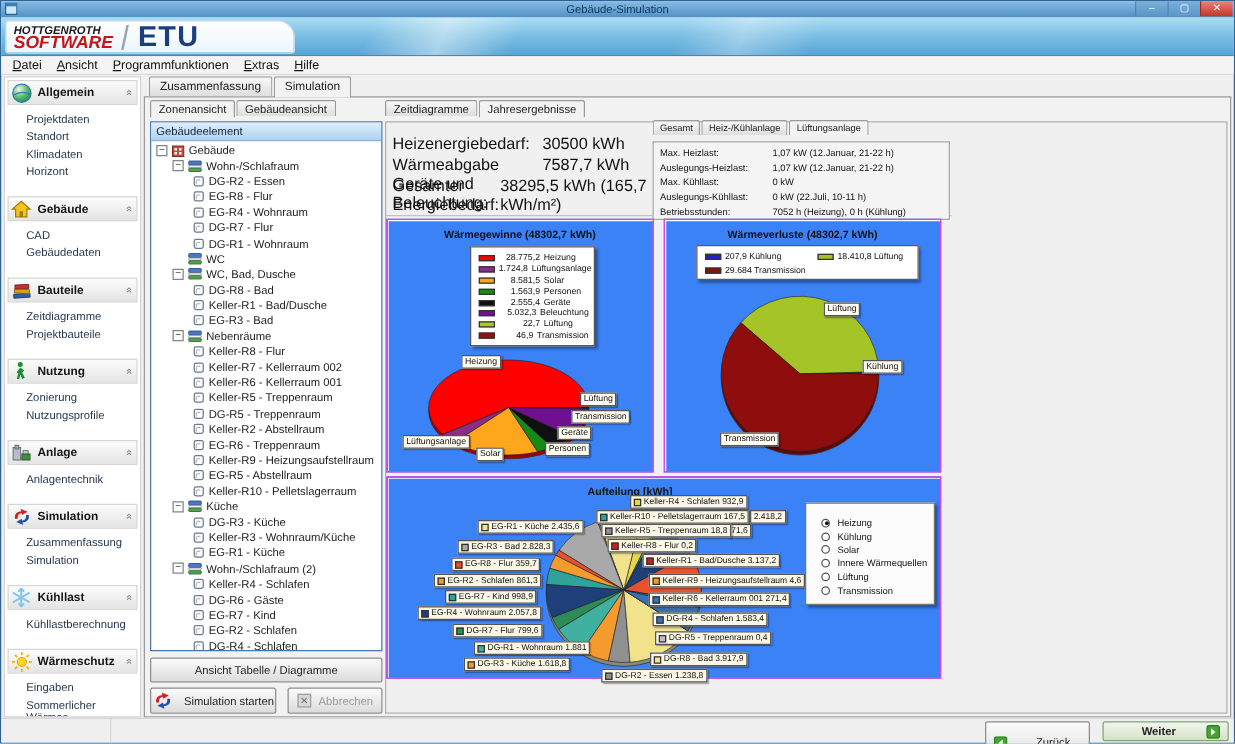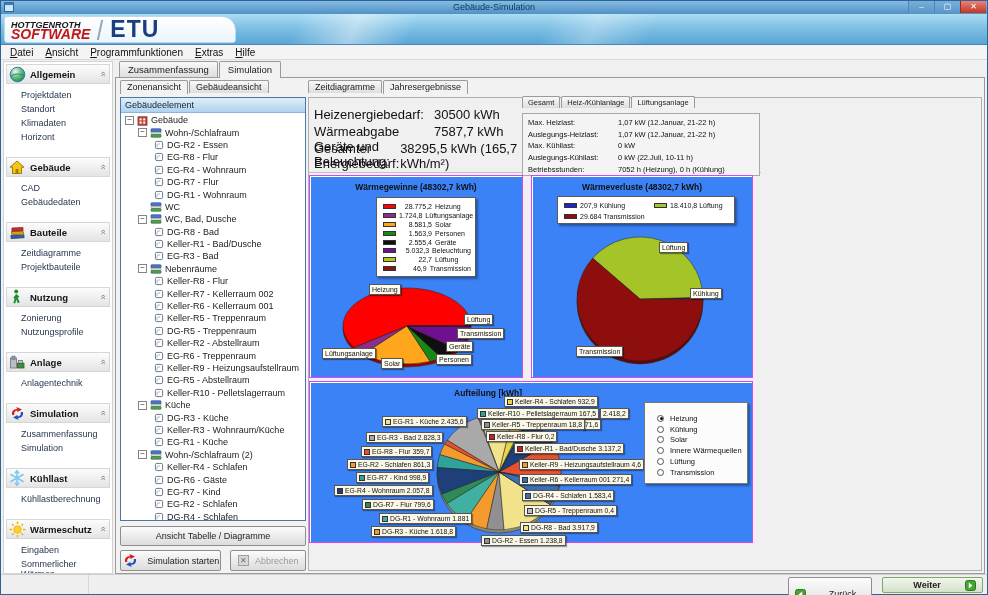--- a/index.html
+++ b/index.html
@@ -88,21 +88,21 @@
   .loads-wrap { position:absolute; left:213px; top:-2px; width:238px; }
   .loads-box { border:1px solid #A8A8A8; background:#F4F4F4; height:63px; padding-top:3px; }
   .lrow { display:flex; height:11.6px; align-items:center; font-size:7.5px; padding-left:5px; }
   .llabel { width:90px; }
 
   .chart-panel { position:absolute; background:#3b82f6; border:1px solid #d946ef; box-shadow:inset 1px 1px 0 #FFF; }
   #panel-gains  { left:0;     top:77px;  width:214px; height:203px; }
   #panel-losses { left:222px; top:77px;  width:222px; height:203px; }
   #panel-dist   { left:0;     top:283px; width:444px; height:162px; }
   .chart-title { position:absolute; top:6px; left:0; right:0; text-align:center; font-weight:bold; font-size:8.5px; z-index:2; }
-  #panel-dist .chart-title { left:48px; right:auto; width:260px; }
+  #panel-dist .chart-title { left:64px; right:auto; width:260px; }
   .chart-svg { position:absolute; inset:0; z-index:1; }
 
   .legend { position:absolute; background:#FFF; border:1px solid #5A5A5A; box-shadow:2px 2px 2px rgba(0,0,0,0.35); font-size:7px; z-index:3; }
   #legend-gains { left:66px; top:21px; width:100px; padding:4px 4px 3px 6px; }
   .leg-row { display:flex; align-items:center; height:8.9px; }
   .leg-swatch { width:13px; height:5px; border:1px solid #333; margin-right:3px; flex:none; }
   .leg-val { width:33px; text-align:right; margin-right:3px; white-space:nowrap; }
   .leg-name { white-space:nowrap; }
   #legend-losses { left:25px; top:20px; width:178px; height:28px; }
   #legend-losses .leg-row { position:absolute; }

